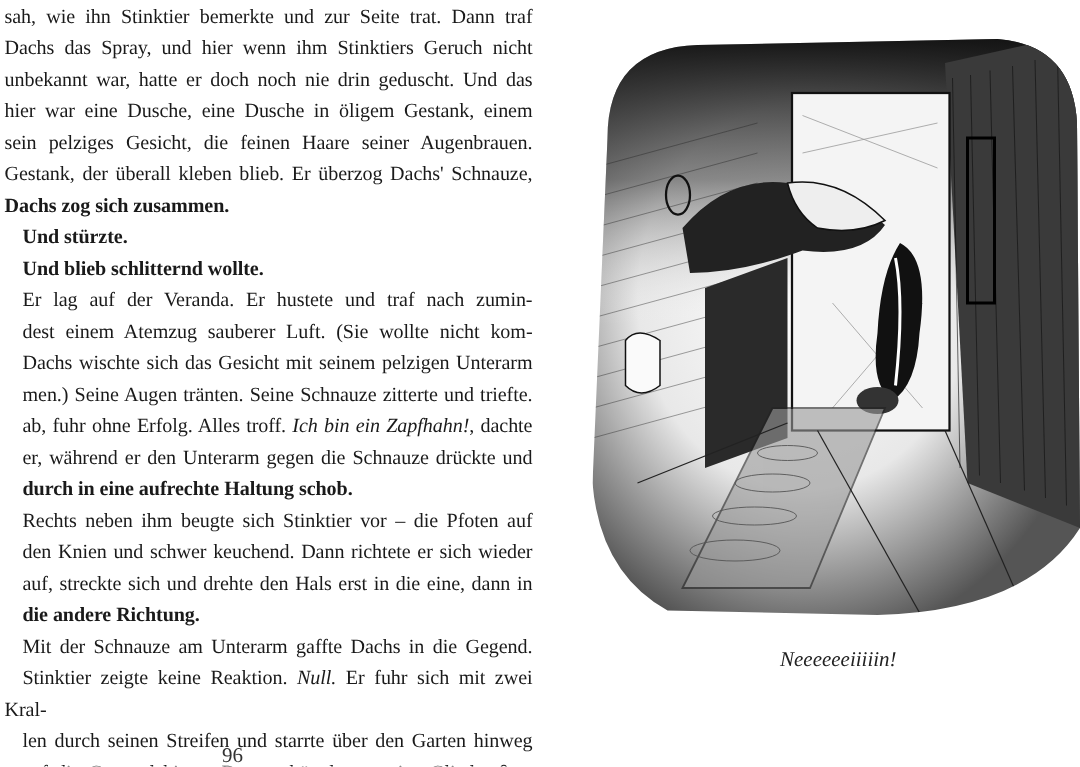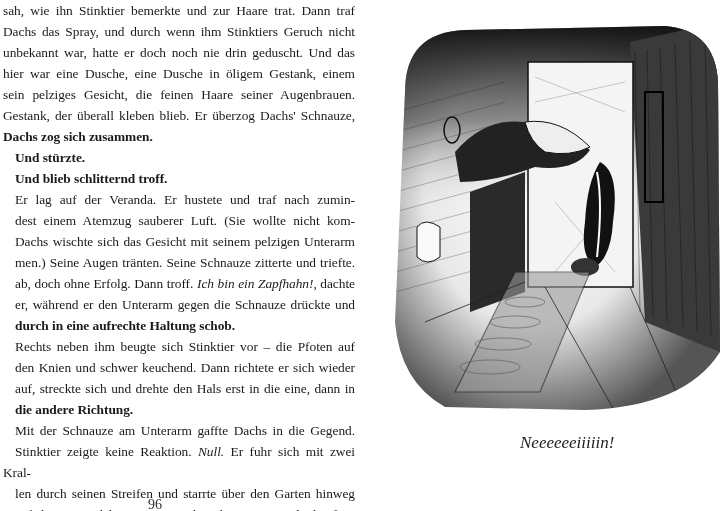--- a/index.html
+++ b/index.html
@@ -34,49 +34,49 @@
     }
 
     .page-right {
       position: absolute; left: 370px; top: 0; width: 350px; height: 511px;
     }
     .illustration {
       position: absolute; left: 15px; top: 22px; width: 335px; height: 390px;
     }
     .caption {
       position: absolute; left: 150px; top: 433px;
-      font-size: 17px; font-style: italic; color: #222;
+      font-size: 14px; font-style: italic; color: #222;
     }
   </style>
 </head>
 <body>
 
 <div class="page-left">
   <div class="text-block">
     <p class="noindent">
-      <span class="line">sah, wie ihn Stinktier bemerkte und zur Haare trat. Dann traf</span>
-      <span class="line">Dachs das Spray, und durch wenn ihm Stinktiers Geruch nicht</span>
+      <span class="line">sah, wie ihn Stinktier bemerkte und zur Seite trat. Dann traf</span>
+      <span class="line">Dachs das Spray, und hier wenn ihm Stinktiers Geruch nicht</span>
       <span class="line">unbekannt war, hatte er doch noch nie drin geduscht. Und das</span>
       <span class="line">hier war eine Dusche, eine Dusche in öligem Gestank, einem</span>
       <span class="line">sein pelziges Gesicht, die feinen Haare seiner Augenbrauen.</span>
       <span class="line">Gestank, der überall kleben blieb. Er überzog Dachs' Schnauze,</span>
       <span class="line last">Dachs zog sich zusammen.</span>
     </p>
     <p>
       <span class="line last" style="text-indent:12px">Und stürzte.</span>
     </p>
     <p>
-      <span class="line last" style="text-indent:12px">Und blieb schlitternd troff.</span>
+      <span class="line last" style="text-indent:12px">Und blieb schlitternd wollte.</span>
     </p>
     <p>
       <span class="line" style="text-indent:12px">Er lag auf der Veranda. Er hustete und traf nach zumin-</span>
       <span class="line">dest einem Atemzug sauberer Luft. (Sie wollte nicht kom-</span>
       <span class="line">Dachs wischte sich das Gesicht mit seinem pelzigen Unterarm</span>
       <span class="line">men.) Seine Augen tränten. Seine Schnauze zitterte und triefte.</span>
-      <span class="line"><span>ab, doch ohne Erfolg. Dann troff.</span> <em>Ich bin ein Zapfhahn!</em><span>, dachte</span></span>
+      <span class="line"><span>ab, fuhr ohne Erfolg. Alles troff.</span> <em>Ich bin ein Zapfhahn!</em><span>, dachte</span></span>
       <span class="line">er, während er den Unterarm gegen die Schnauze drückte und</span>
       <span class="line last">durch in eine aufrechte Haltung schob.</span>
     </p>
     <p>
       <span class="line" style="text-indent:12px">Rechts neben ihm beugte sich Stinktier vor – die Pfoten auf</span>
       <span class="line">den Knien und schwer keuchend. Dann richtete er sich wieder</span>
       <span class="line">auf, streckte sich und drehte den Hals erst in die eine, dann in</span>
       <span class="line last">die andere Richtung.</span>
     </p>
     <p>

